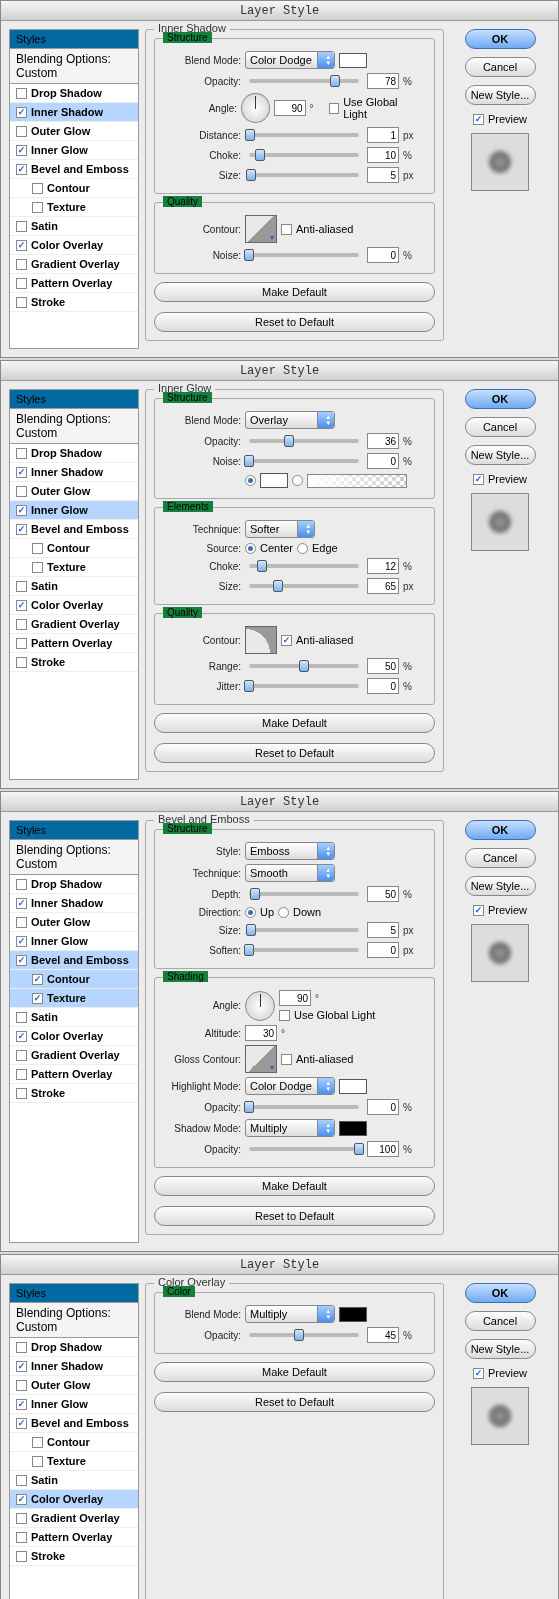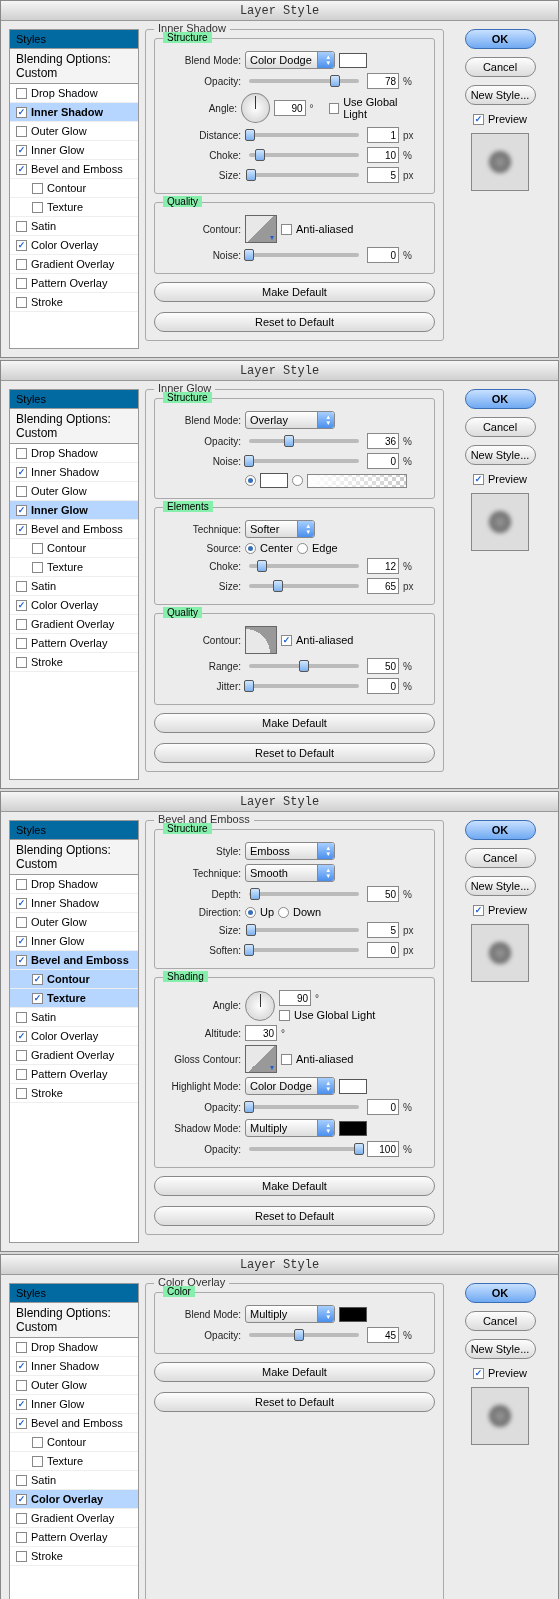--- a/index.html
+++ b/index.html
@@ -3,30 +3,30 @@
 <meta charset="utf-8">
 <style>
 * { box-sizing: border-box; margin: 0; padding: 0; font-family: "Lucida Grande", Arial, sans-serif; font-size: 11px; }
 body { background: #d8d8d8; width: 559px; }
 .dialog { background: #ececec; border: 1px solid #888; margin-bottom: 2px; }
 .titlebar { background: linear-gradient(#f6f6f6, #d0d0d0); height: 20px; text-align: center; line-height: 20px; font-size: 12px; border-bottom: 1px solid #999; color: #333; font-family: Liberation Mono, monospace; }
 .body { display: flex; padding: 8px; gap: 6px; }
 .styles-panel { width: 130px; background: #fff; border: 1px solid #999; }
 .styles-header { background: #0369a1; border-bottom: 1px solid #999; padding: 3px 6px; font-weight: normal; }
 .styles-sub { background: #f4f4f4; border-bottom: 1px solid #999; padding: 3px 6px; font-size: 12px; }
-.style-row { display: flex; align-items: center; gap: 4px; padding: 3px 6px; border-bottom: 1px solid #eee; cursor: pointer; }
+.style-row { display: flex; align-items: center; gap: 4px; padding: 3px 6px; border-bottom: 1px solid #eee; cursor: pointer; font-weight: bold; }
 .style-row.indent { padding-left: 22px; }
 .style-row.selected { background: #b6d6ff; font-weight: bold; }
 .cbx { width: 11px; height: 11px; border: 1px solid #888; background: #fff; display: inline-flex; align-items: center; justify-content: center; font-size: 9px; line-height: 1; }
 .cbx.checked::after { content: "✓"; color: #1a5fd6; font-weight: bold; }
 .main { flex: 1; min-width: 0; }
 .fieldset { border: 1px solid #aaa; border-radius: 3px; padding: 8px; margin-bottom: 8px; position: relative; }
 .fieldset-legend { position: absolute; top: -8px; left: 8px; background: #ececec; padding: 0 4px; font-size: 11px; color: #333; }
 .inner-fieldset { border: 1px solid #aaa; border-radius: 3px; padding: 8px 6px 6px; margin-bottom: 8px; position: relative; }
-.inner-legend { position: absolute; top: -7px; left: 8px; background: #86efac; padding: 0 4px; font-size: 10px; }
+.inner-legend { position: absolute; top: -7px; left: 8px; background: #15803d; padding: 0 4px; font-size: 10px; }
 .row { display: flex; align-items: center; margin: 4px 8px; gap: 4px; }
 .lbl { width: 72px; text-align: right; font-size: 10px; color: #222; }
 .select { background: linear-gradient(#fff, #ddd); border: 1px solid #888; border-radius: 3px; padding: 1px 4px; height: 18px; position: relative; min-width: 90px; display: inline-flex; align-items: center; }
 .select::after { content: ""; position: absolute; right: 0; top: 0; bottom: 0; width: 16px; background: linear-gradient(#a7cfff, #4a8fed); border-left: 1px solid #888; border-radius: 0 3px 3px 0; }
 .select-arrows { position: absolute; right: 4px; top: 2px; font-size: 7px; line-height: 6px; color: #fff; z-index: 1; }
 .swatch { width: 28px; height: 15px; border: 1px solid #555; background: #fff; display: inline-block; }
 .swatch.black { background: #000; }
 .slider-track { flex: 1; height: 4px; background: #bbb; border-radius: 2px; position: relative; margin: 0 4px; max-width: 110px; }
 .slider-handle { position: absolute; top: -4px; width: 10px; height: 12px; background: linear-gradient(#d0e7ff, #7fb2f0); border: 1px solid #555; border-radius: 2px; margin-left: -5px; }
 .num-input { width: 32px; height: 16px; border: 1px solid #888; background: #fff; text-align: right; padding: 0 2px; font-size: 10px; }

